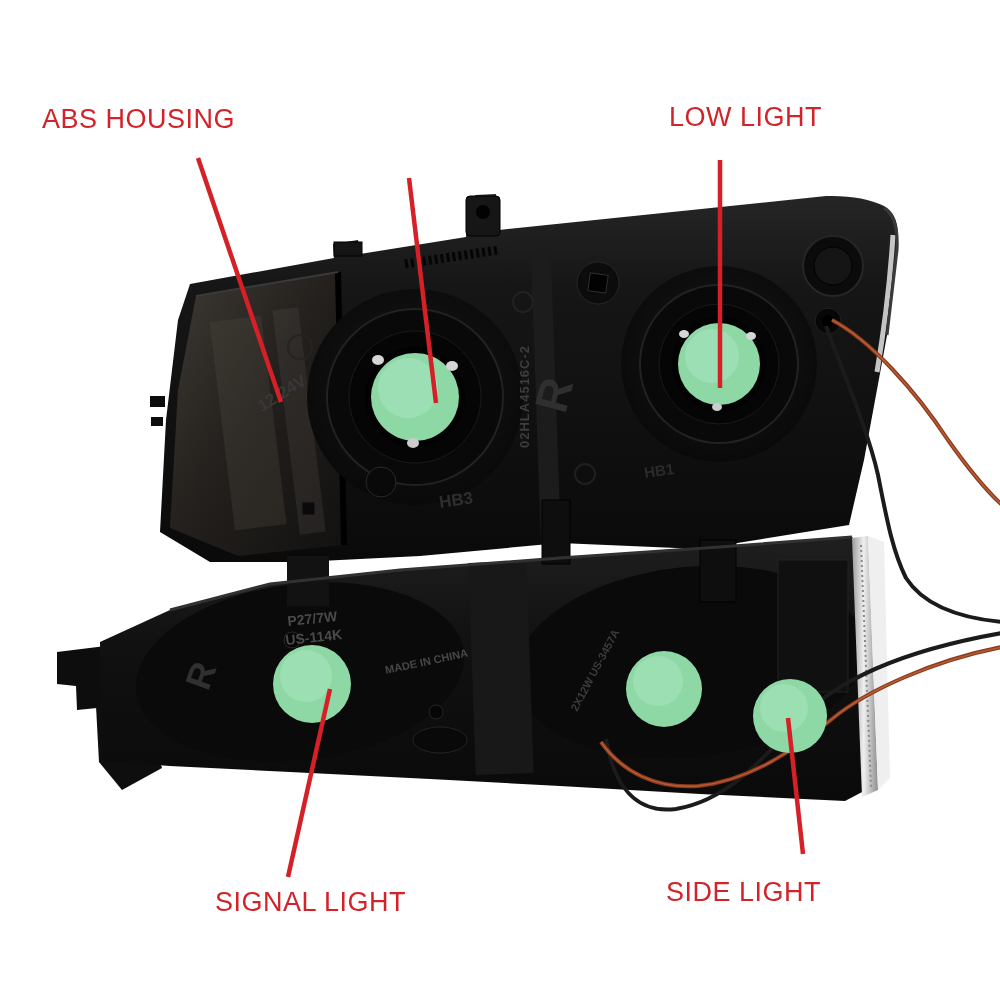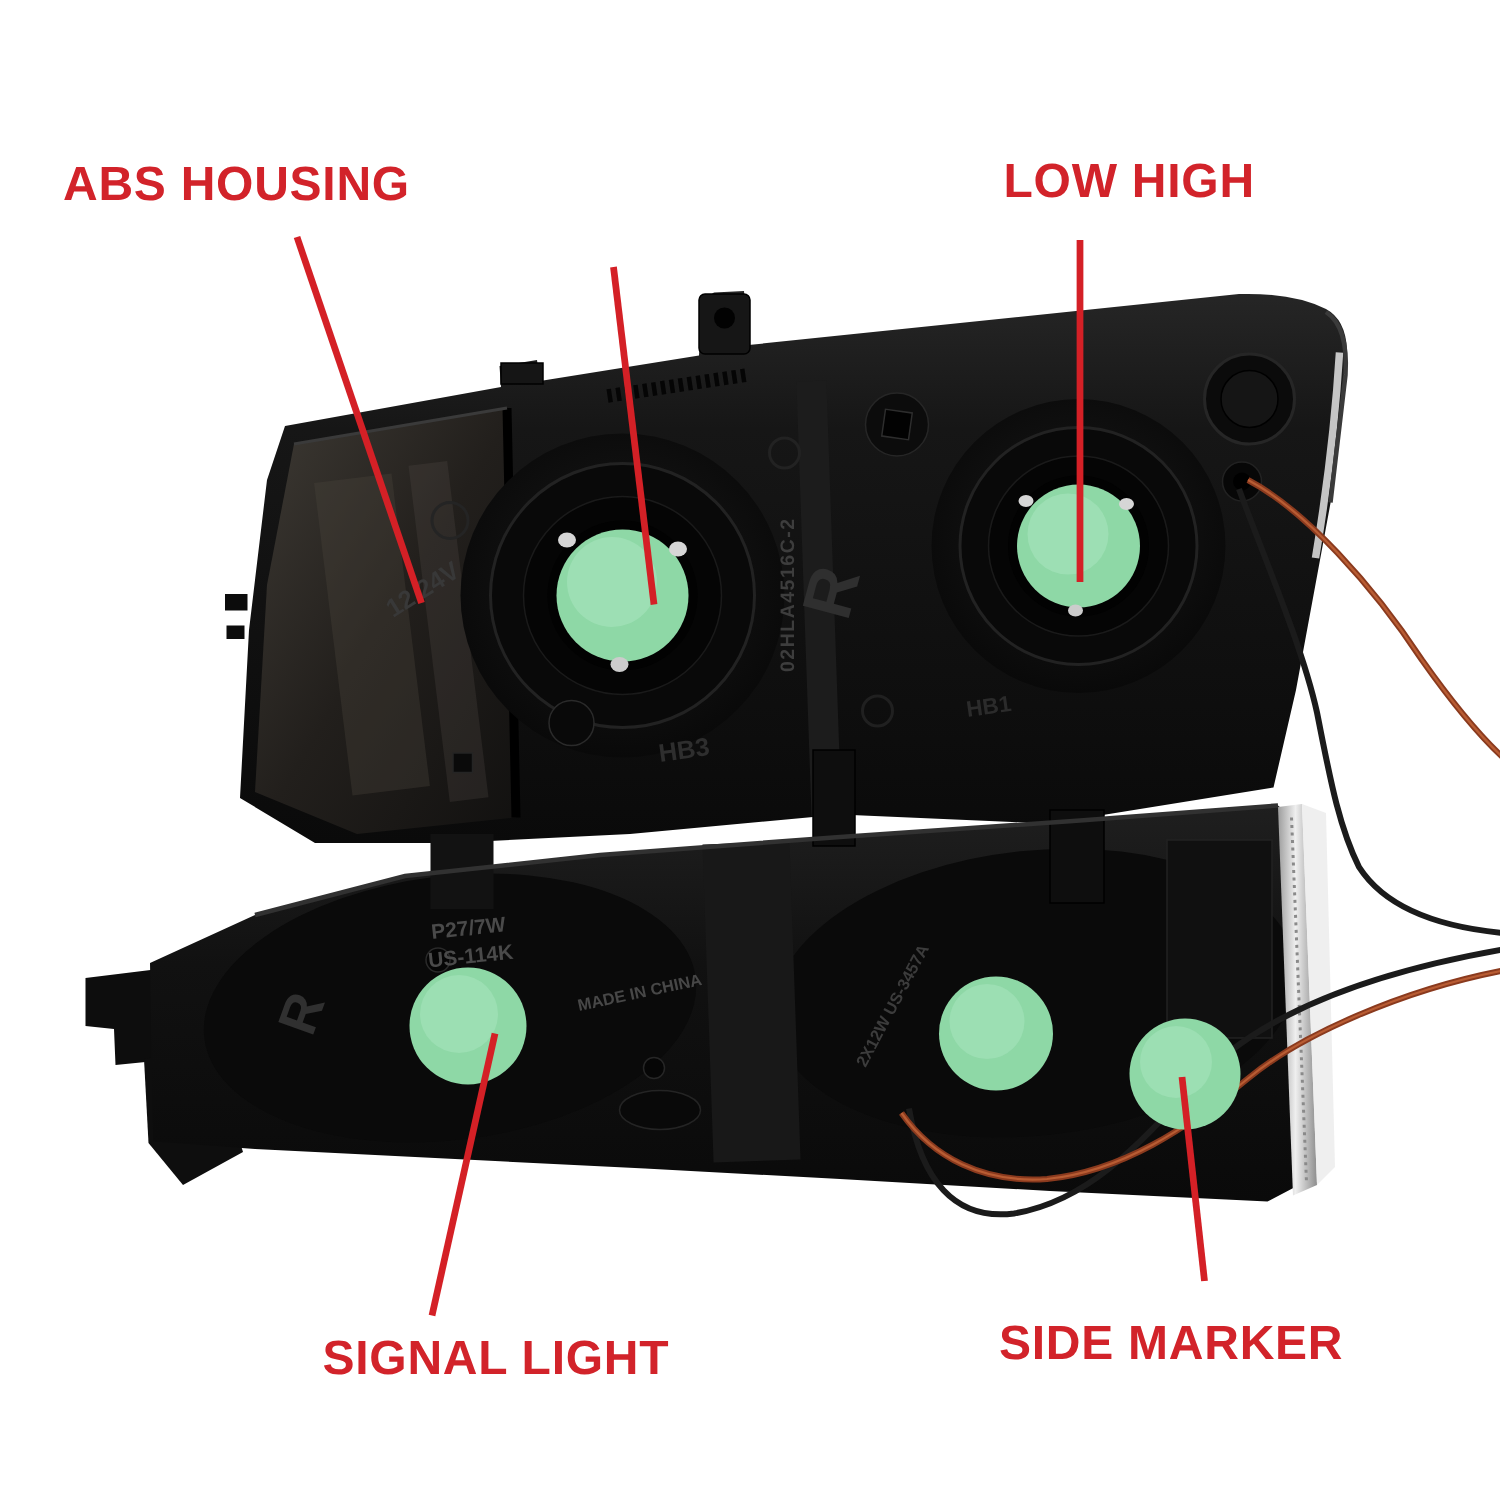--- a/index.html
+++ b/index.html
@@ -1,19 +1,19 @@
 <!DOCTYPE html>
 <html><head>
 <meta charset="utf-8">
 <style>
   html,body{margin:0;padding:0;background:#fff;}
   .stage{position:relative;width:1000px;height:1000px;background:#fff;overflow:hidden;
          font-family:"Liberation Sans", sans-serif;}
   .stage svg{position:absolute;left:0;top:0;}
-  .callout-label{position:absolute;font-weight:bold;font-size:32px;letter-spacing:.5px;
+  .callout-label{position:absolute;font-weight:normal;font-size:27px;letter-spacing:.5px;
                  color:#d2232a;white-space:nowrap;line-height:1;}
   .emboss{font-family:"Liberation Sans", sans-serif;font-weight:bold;}
 </style>
 </head>
 <body>
 
 <div class="stage">
 
 <svg width="1000" height="1000" viewBox="0 0 1000 1000">
   <defs>
@@ -190,16 +190,16 @@
   <g stroke="#d42026" stroke-width="4.5">
     <line x1="198" y1="158" x2="281" y2="402"></line>
     <line x1="409" y1="178" x2="436" y2="403"></line>
     <line x1="720" y1="160" x2="720" y2="388"></line>
     <line x1="330" y1="689" x2="288" y2="877"></line>
     <line x1="788" y1="718" x2="803" y2="854"></line>
   </g>
 </svg>
 
   <div class="callout-label" style="left:42px;top:106px">ABS HOUSING</div>
-  <div class="callout-label" style="left:669px;top:104px">LOW HIGH</div>
+  <div class="callout-label" style="left:669px;top:104px">LOW LIGHT</div>
   <div class="callout-label" style="left:215px;top:889px">SIGNAL LIGHT</div>
-  <div class="callout-label" style="left:666px;top:879px">SIDE MARKER</div>
+  <div class="callout-label" style="left:666px;top:879px">SIDE LIGHT</div>
 </div>
 
 </body></html>

